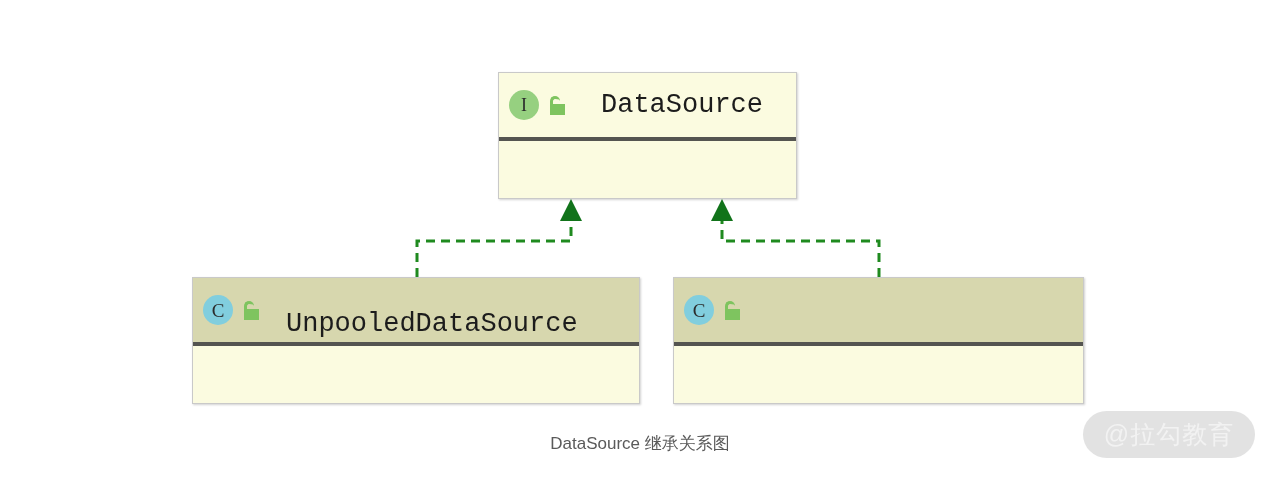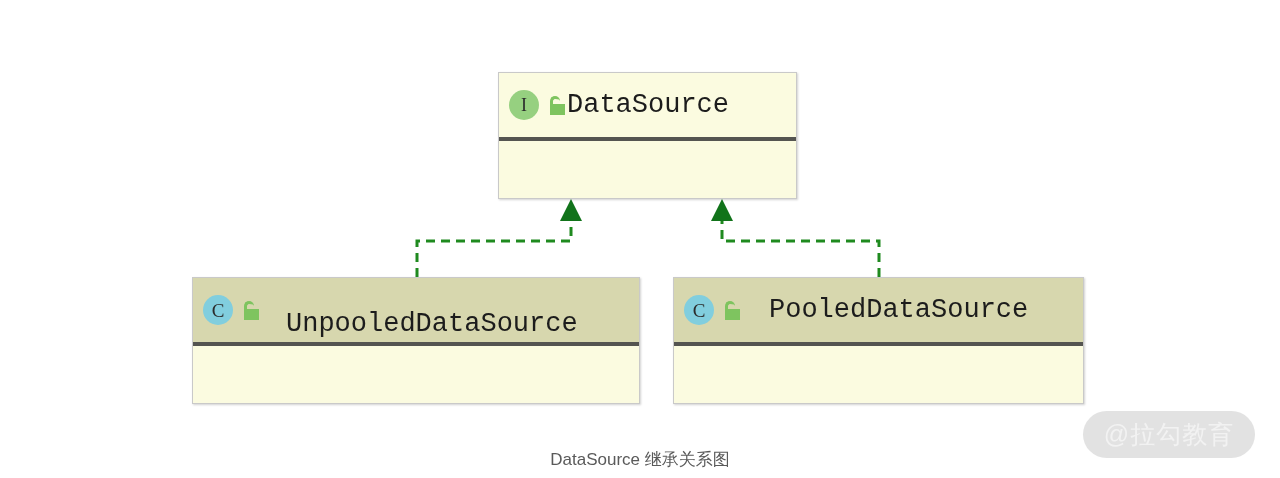--- a/index.html
+++ b/index.html
@@ -141,21 +141,21 @@
   </svg>
 
   <div class="uml-box" id="box-datasource" style="left:498px; top:72px; width:299px; height:127px;">
     <div style="height:68px;">
       <div class="uml-header">
         <span class="badge interface" style="width:30px; height:30px; font-size:18px;">I</span>
         <span class="lock-icon" style="width:20px; height:20px; margin-left:8px;">
           <span class="lock-body" style="width:15px; height:11px;"></span>
           <span class="lock-shackle" style="width:7px; height:7px; left:3px; top:1px;"></span>
         </span>
-        <span class="uml-title" style="font-size:27px; ">DataSource</span>
+        <span class="uml-title" style="font-size:27px; margin-left:34px;">DataSource</span>
       </div>
     </div>
     <div class="uml-body" style="height:55px;"></div>
   </div>
 
   <div class="uml-box" id="box-unpooled" style="left:192px; top:277px; width:448px; height:127px;">
     <div style="height:68px;">
       <div class="uml-header khaki">
         <span class="badge classtype" style="width:30px; height:30px; font-size:19px;">C</span>
         <span class="lock-icon" style="width:20px; height:20px; margin-left:8px;">
@@ -169,23 +169,22 @@
   </div>
 
   <div class="uml-box" id="box-pooled" style="left:673px; top:277px; width:411px; height:127px;">
     <div style="height:68px;">
       <div class="uml-header khaki">
         <span class="badge classtype" style="width:30px; height:30px; font-size:19px;">C</span>
         <span class="lock-icon" style="width:20px; height:20px; margin-left:8px;">
           <span class="lock-body" style="width:15px; height:11px;"></span>
           <span class="lock-shackle" style="width:7px; height:7px; left:3px; top:1px;"></span>
         </span>
-        <span class="uml-title" style="font-size:27px; margin-left:27px;">PooledDataSource</span>
       </div>
     </div>
     <div class="uml-body" style="height:55px;"></div>
   </div>
 
-  <div id="caption" style="left:0; top:448px;">DataSource 继承关系图</div>
+  <div id="caption" style="left:0; top:432px;">DataSource 继承关系图</div>
 
   <div id="watermark" style="left:1083px; top:411px; width:172px; height:47px;">@拉勾教育</div>
 
 </div>
 
 </body></html>

